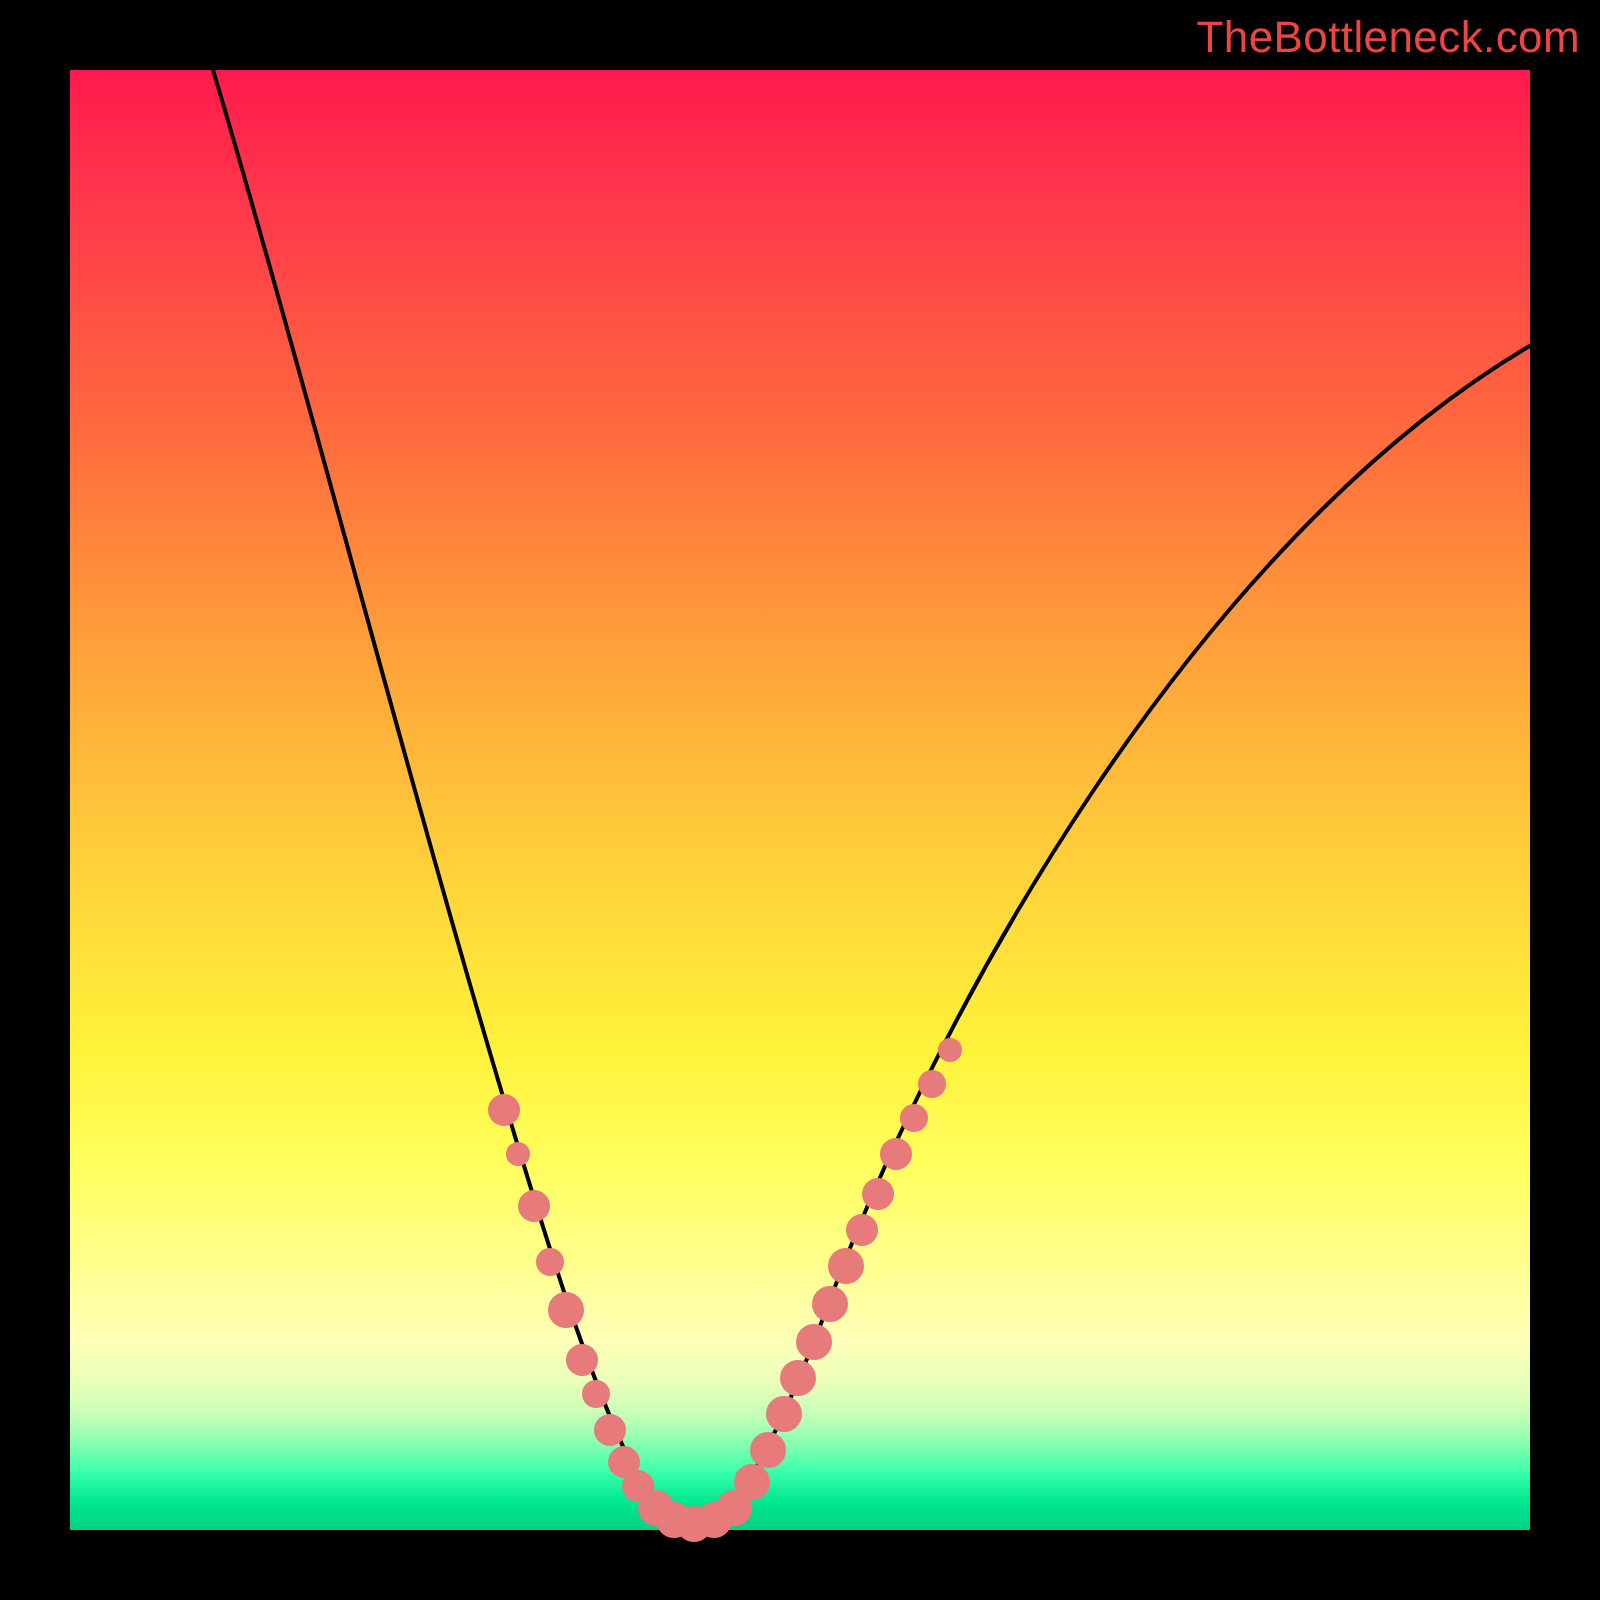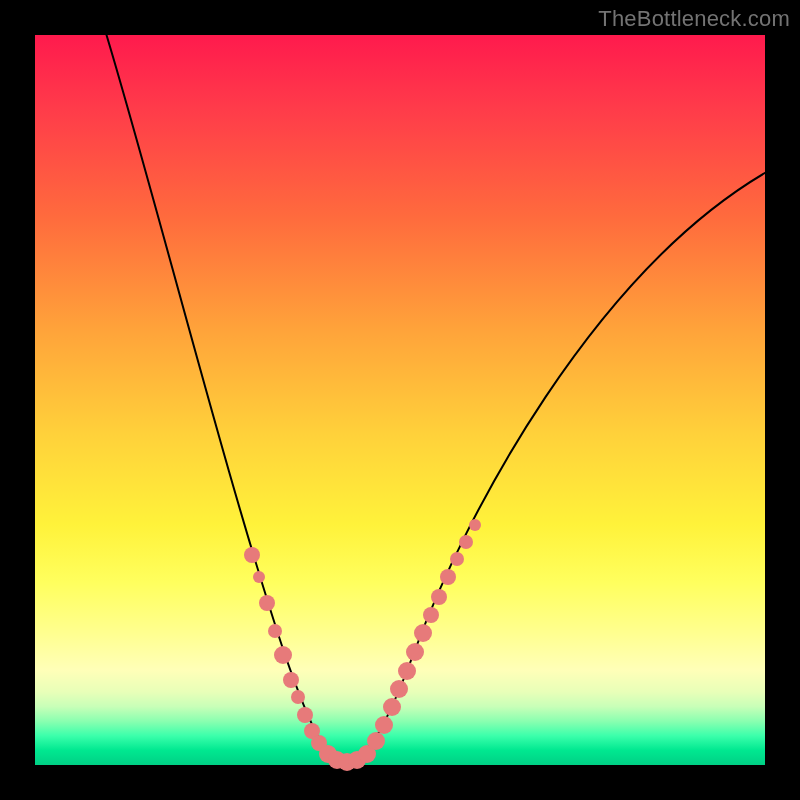--- a/index.html
+++ b/index.html
@@ -41,21 +41,21 @@
       #8affb0 94%,
       #3bffab 96%,
       #00e890 98%,
       #00d085 100%
     );
   }
   .watermark {
     position: absolute;
     top: 6px;
     right: 10px;
-    color: #737373;
+    color: #ef4444;
     font-size: 22px;
     font-weight: 500;
     letter-spacing: 0.2px;
     z-index: 20;
     user-select: none;
   }
   svg.curve {
     position: absolute;
     left: 0;
     top: 0;

